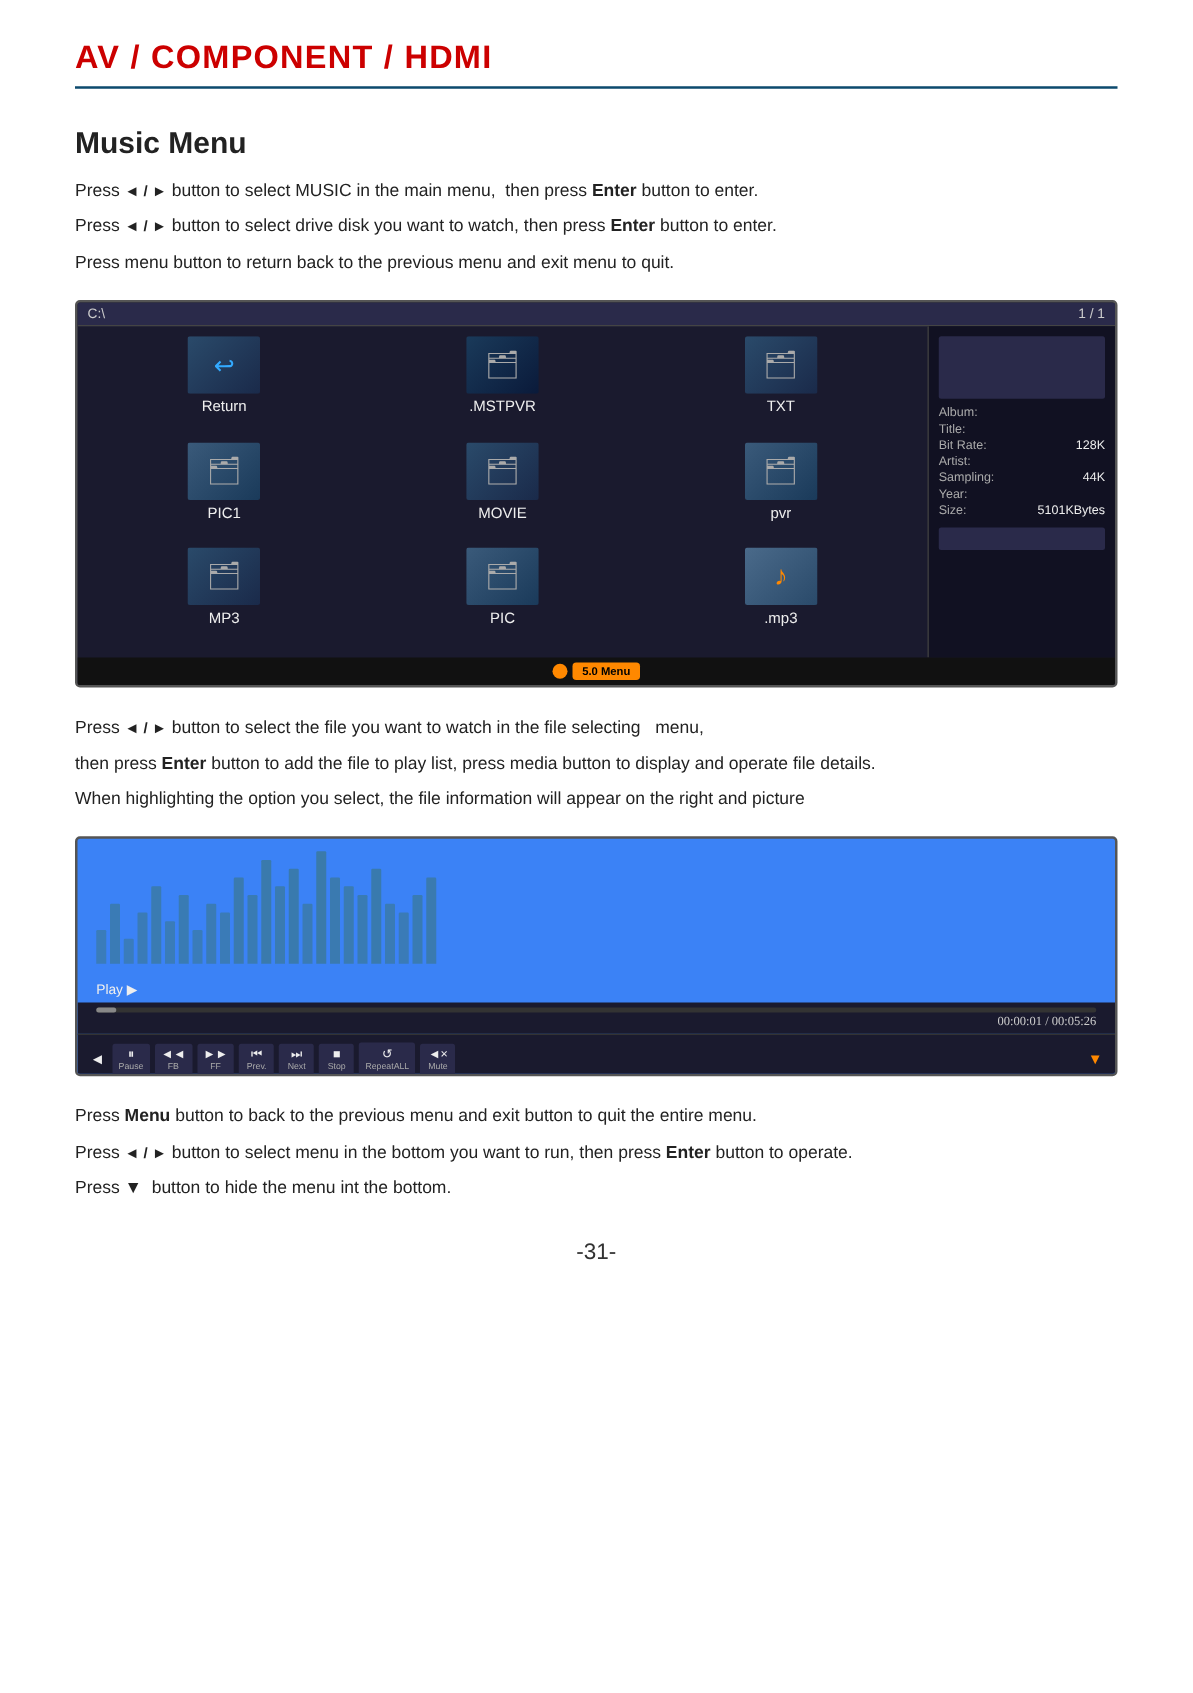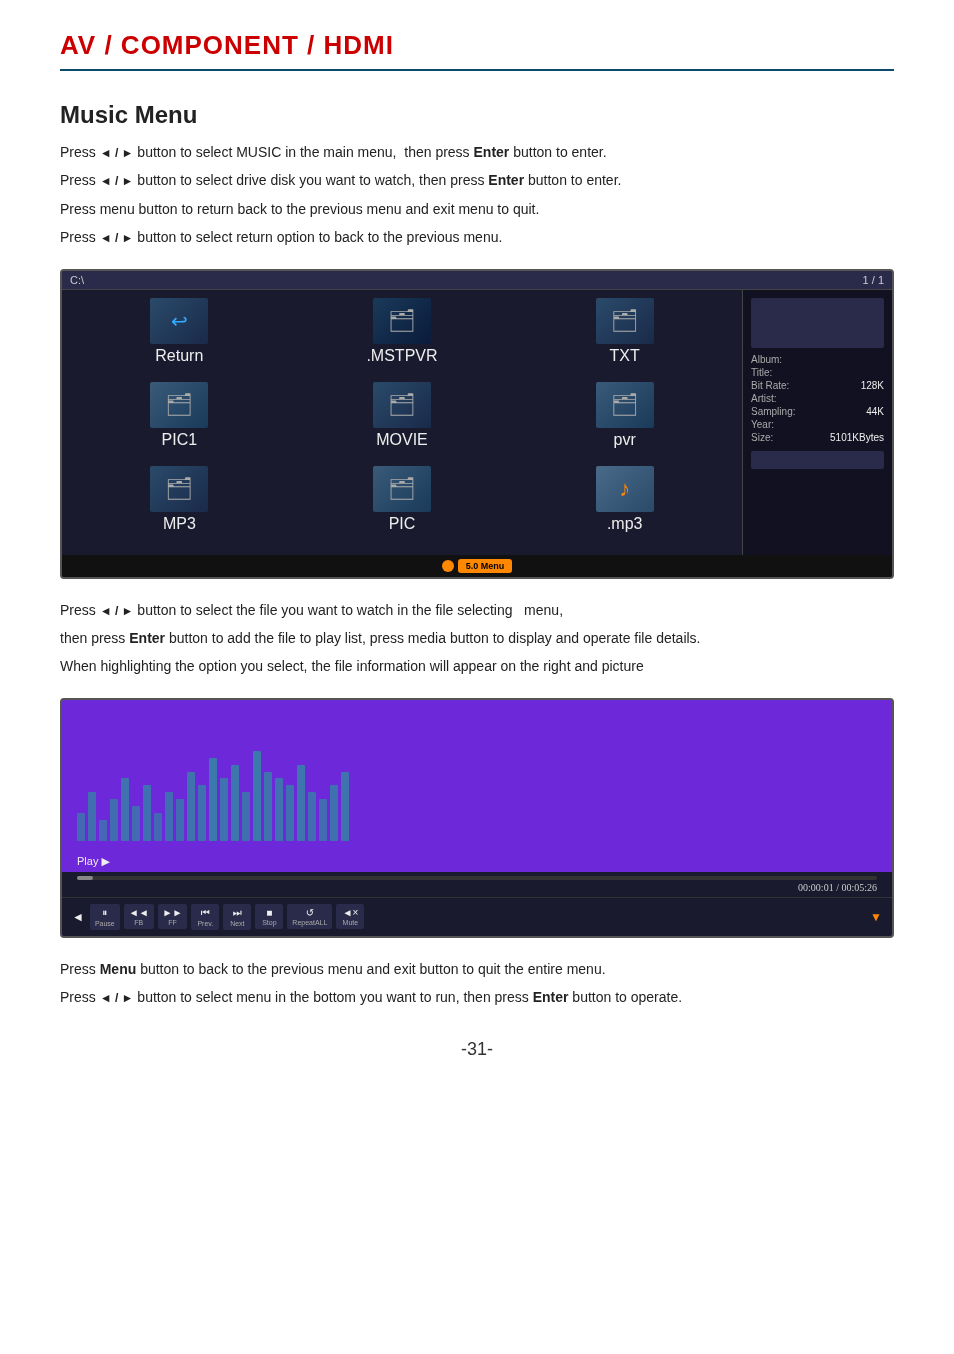--- a/index.html
+++ b/index.html
@@ -79,21 +79,21 @@
       padding: 8px;
     }
     .grid-item {
       display: flex;
       flex-direction: column;
       align-items: center;
       gap: 3px;
     }
     .folder-label {
       color: #eee;
-      font-size: 16px;
+      font-size: 12px;
       text-align: center;
     }
 
     
     .thumb-return { background: linear-gradient(135deg, #2a4a6a, #1a2a4a); }
     .thumb-mstpvr { background: linear-gradient(135deg, #1a3a5a, #0a1a3a); }
     .thumb-txt { background: linear-gradient(135deg, #2a4a6a, #1a2a4a); }
     .thumb-pic1 { background: linear-gradient(135deg, #3a5a7a, #1a3a5a); }
     .thumb-movie { background: linear-gradient(135deg, #2a4a6a, #1a2a4a); }
     .thumb-pvr { background: linear-gradient(135deg, #3a5a7a, #1a3a5a); }
@@ -152,24 +152,24 @@
       height: 12px;
       background: #f80;
       border-radius: 50%;
       display: inline-block;
       margin-right: 4px;
       vertical-align: middle;
     }
 
     
     .player-screen {
-      height: 240px;
+      height: 192px;
       display: flex;
       flex-direction: column;
-      background: #6d28d9;
+      background: #3b82f6;
     }
     .player-main {
       flex: 1;
       display: flex;
       align-items: flex-end;
       padding: 10px 15px;
       gap: 3px;
     }
     .eq-bar {
       width: 8px;
@@ -279,21 +279,20 @@
   <h1>AV / COMPONENT / HDMI</h1>
 </div>
 
 <div>
   <div class="section-title">Music Menu</div>
 
   <div class="instructions">
     <p>Press <span class="arrow">◄ / ►</span> button to select MUSIC in the main menu,&nbsp; then press <strong>Enter</strong> button to enter.</p>
     <p>Press <span class="arrow">◄ / ►</span> button to select drive disk you want to watch, then press <strong>Enter</strong> button to enter.</p>
     <p>Press menu button to return back to the previous menu and exit menu to quit.</p>
-    <p>Press <span class="arrow">◄ / ►</span> button to select return option to back to the previous menu.</p>
   </div>
 
   <div class="screen-box browser-screen">
     <div class="browser-top-bar">
       <span>C:\</span>
       <span>1 / 1</span>
     </div>
     <div class="browser-content">
       <div class="browser-grid">
 
@@ -492,16 +491,17 @@
         <span class="ctrl-icon">◄×</span>
         <span class="ctrl-label">Mute</span>
       </div>
       <span class="scroll-down">▼</span>
     </div>
   </div>
 
   <div class="bottom-instructions">
     <p>Press <strong>Menu</strong> button to back to the previous menu and exit button to quit the entire menu.</p>
     <p>Press <span class="arrow">◄ / ►</span> button to select menu in the bottom you want to run, then press <strong>Enter</strong> button to operate.</p>
+    <p>Press <strong>▼</strong> &nbsp;button to hide the menu int the bottom.</p>
   </div>
 </div>
 
 <div class="page-number">-31-</div>
 
 </body></html>

